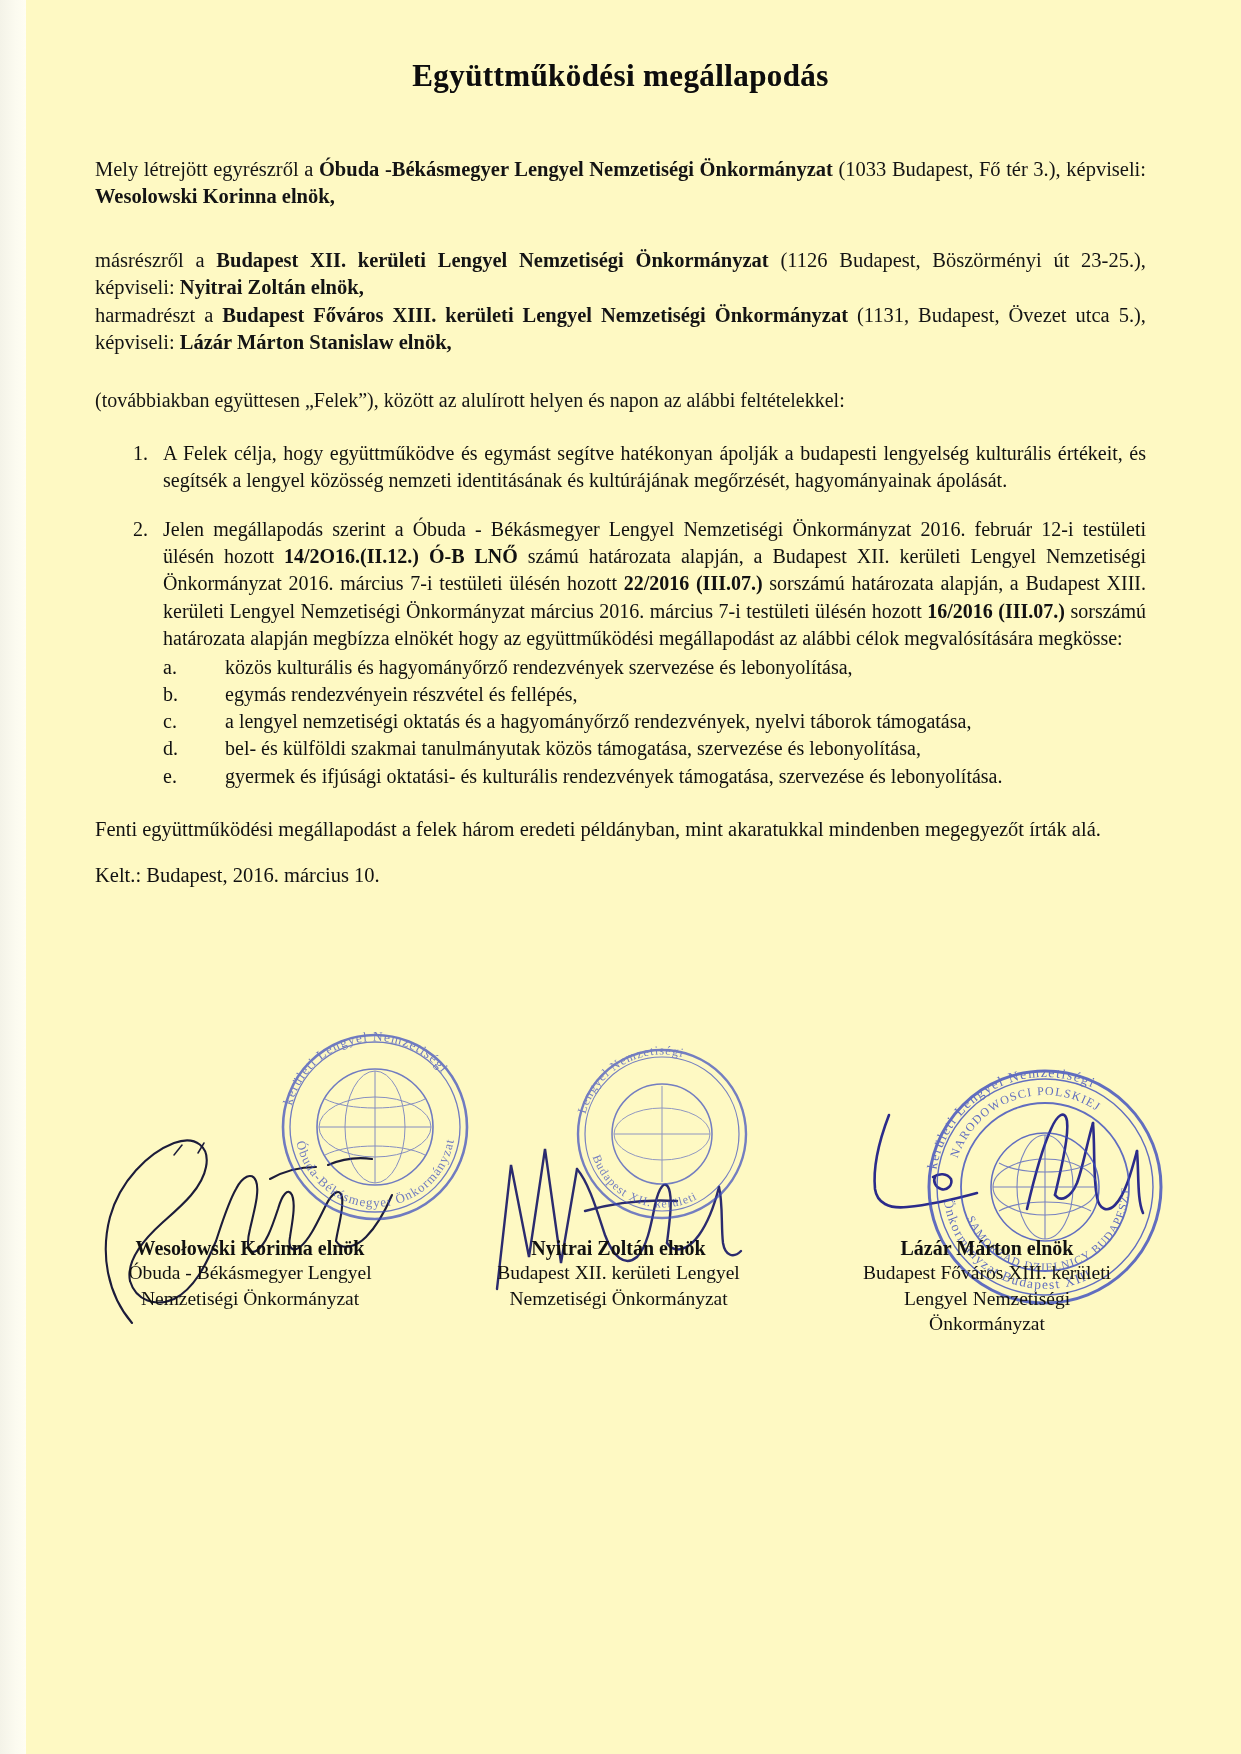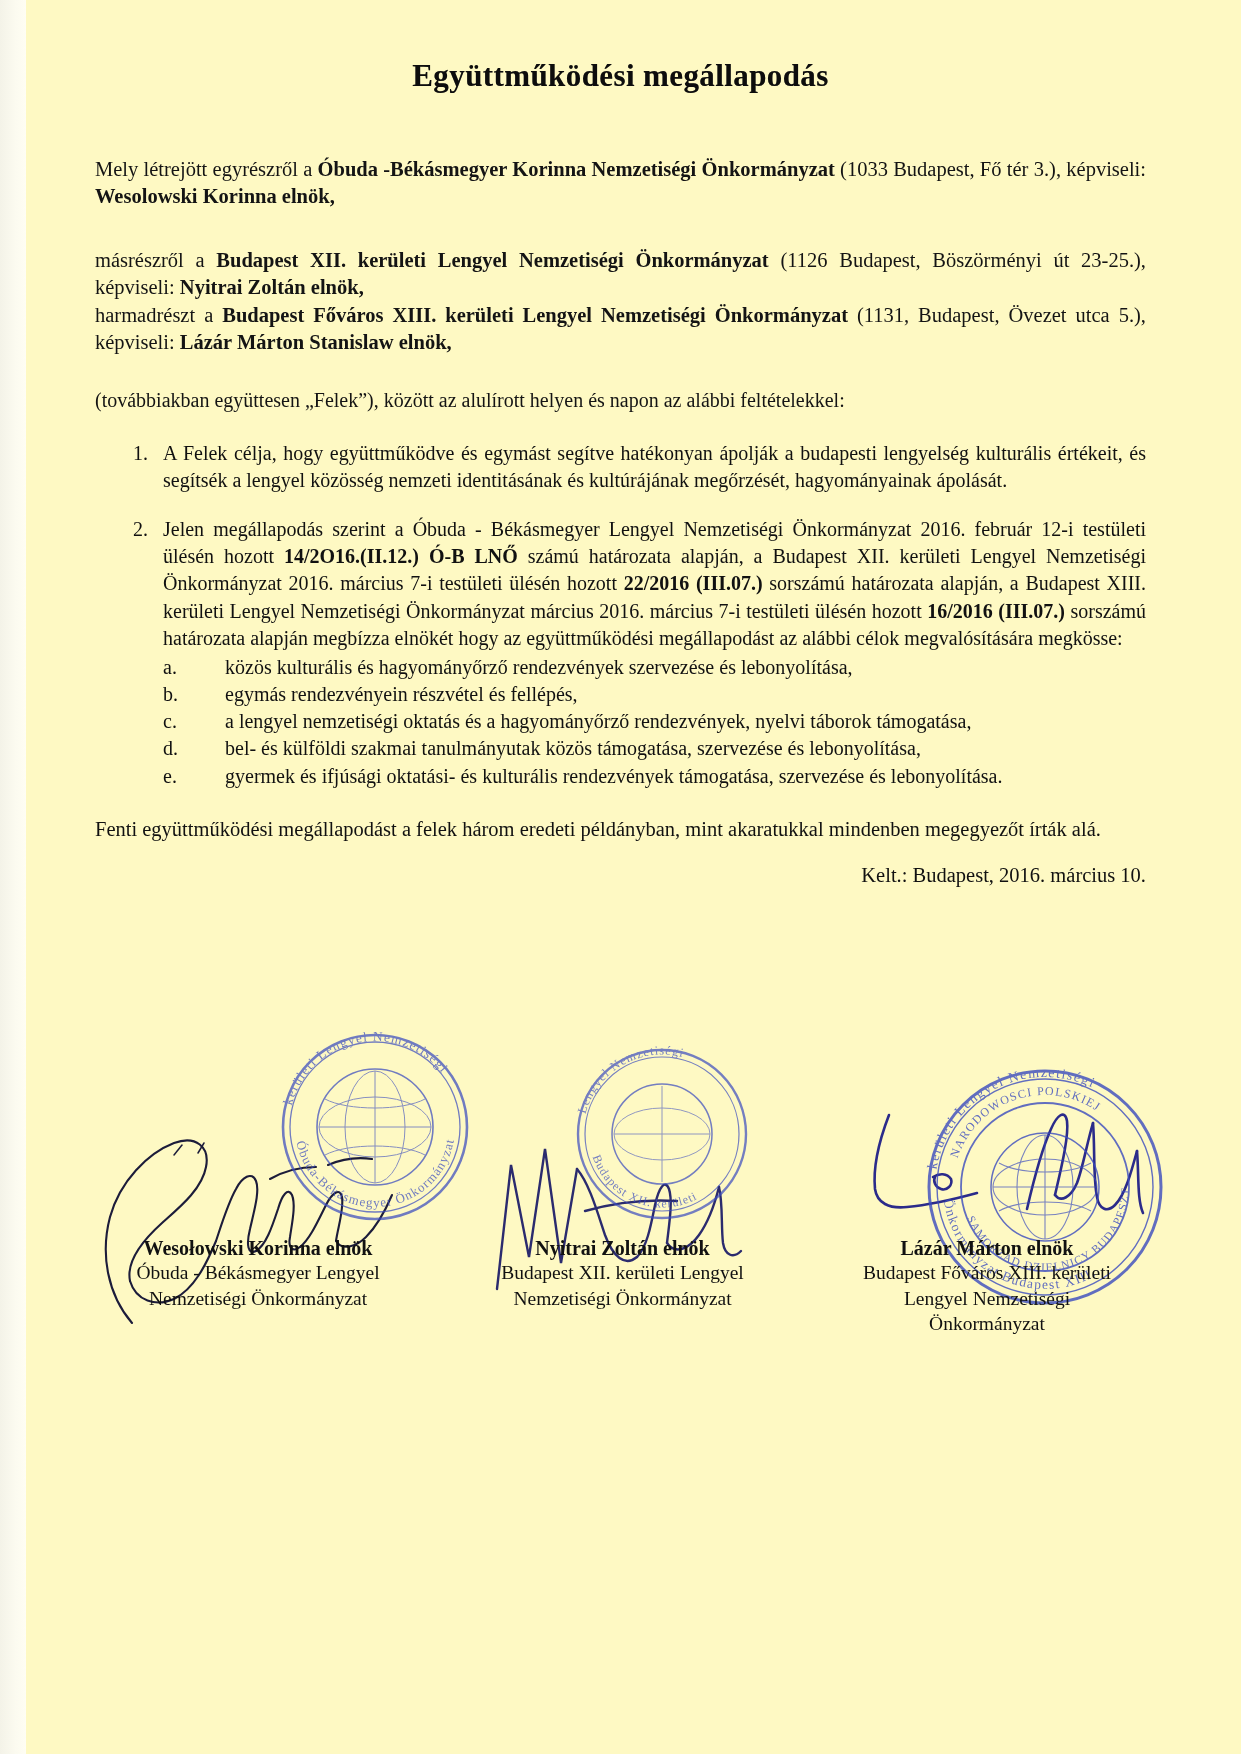--- a/index.html
+++ b/index.html
@@ -89,33 +89,32 @@
     font-size:20px;
   }
   .closing{
     margin-top:26px;
     font-size:20.5px;
     line-height:1.36;
     text-align:justify;
   }
   .kelt{
     font-size:20.5px;
-    text-align:right;
   }
   
   .sig-area{
     position:relative;
     margin-top:150px;
     height:330px;
   }
   .sig-row{
     display:flex;
     justify-content:space-between;
     position:absolute;
-    left:8px;right:0;top:200px;
+    left:0;right:0;top:200px;
   }
   .sig-col{
     width:330px;
     text-align:center;
     position:relative;
   }
   .sig-col.c1{margin-left:-10px;}
   .sig-col.c3{margin-right:-6px;}
   .sig-name{
     font-weight:bold;
@@ -143,21 +142,21 @@
 </head>
 <body>
 
 <div class="page">
   <div class="scan-edge"></div>
 
   <div class="content">
 
     <h1 class="doc-title">Együttműködési megállapodás</h1>
 
-    <p class="party p-mely"><span>Mely létrejött egyrészről a </span><b>Óbuda -Békásmegyer Korinna Nemzetiségi Önkormányzat</b><span> (1033 Budapest, Fő tér 3.), képviseli: </span><b>Wesolowski Korinna elnök,</b></p>
+    <p class="party p-mely"><span>Mely létrejött egyrészről a </span><b>Óbuda -Békásmegyer Lengyel Nemzetiségi Önkormányzat</b><span> (1033 Budapest, Fő tér 3.), képviseli: </span><b>Wesolowski Korinna elnök,</b></p>
 
     <p class="party p-mas"><span>másrészről a </span><b>Budapest XII. kerületi Lengyel Nemzetiségi Önkormányzat</b><span> (1126 Budapest, Böszörményi út 23-25.), képviseli: </span><b>Nyitrai Zoltán elnök,</b></p>
 
     <p class="party p-harm"><span>harmadrészt a </span><b>Budapest Főváros XIII. kerületi Lengyel Nemzetiségi Önkormányzat</b><span> (1131, Budapest, Övezet utca 5.), képviseli: </span><b>Lázár Márton Stanislaw elnök,</b></p>
 
     <p class="party p-tovabb">(továbbiakban együttesen „Felek”), között az alulírott helyen és napon az alábbi feltételekkel:</p>
 
     <ol class="main-list">
       <li>
         <span>A Felek célja, hogy együttműködve és egymást segítve hatékonyan ápolják a budapesti lengyelség kulturális értékeit, és segítsék a lengyel közösség nemzeti identitásának és kultúrájának megőrzését, hagyományainak ápolását.</span>

